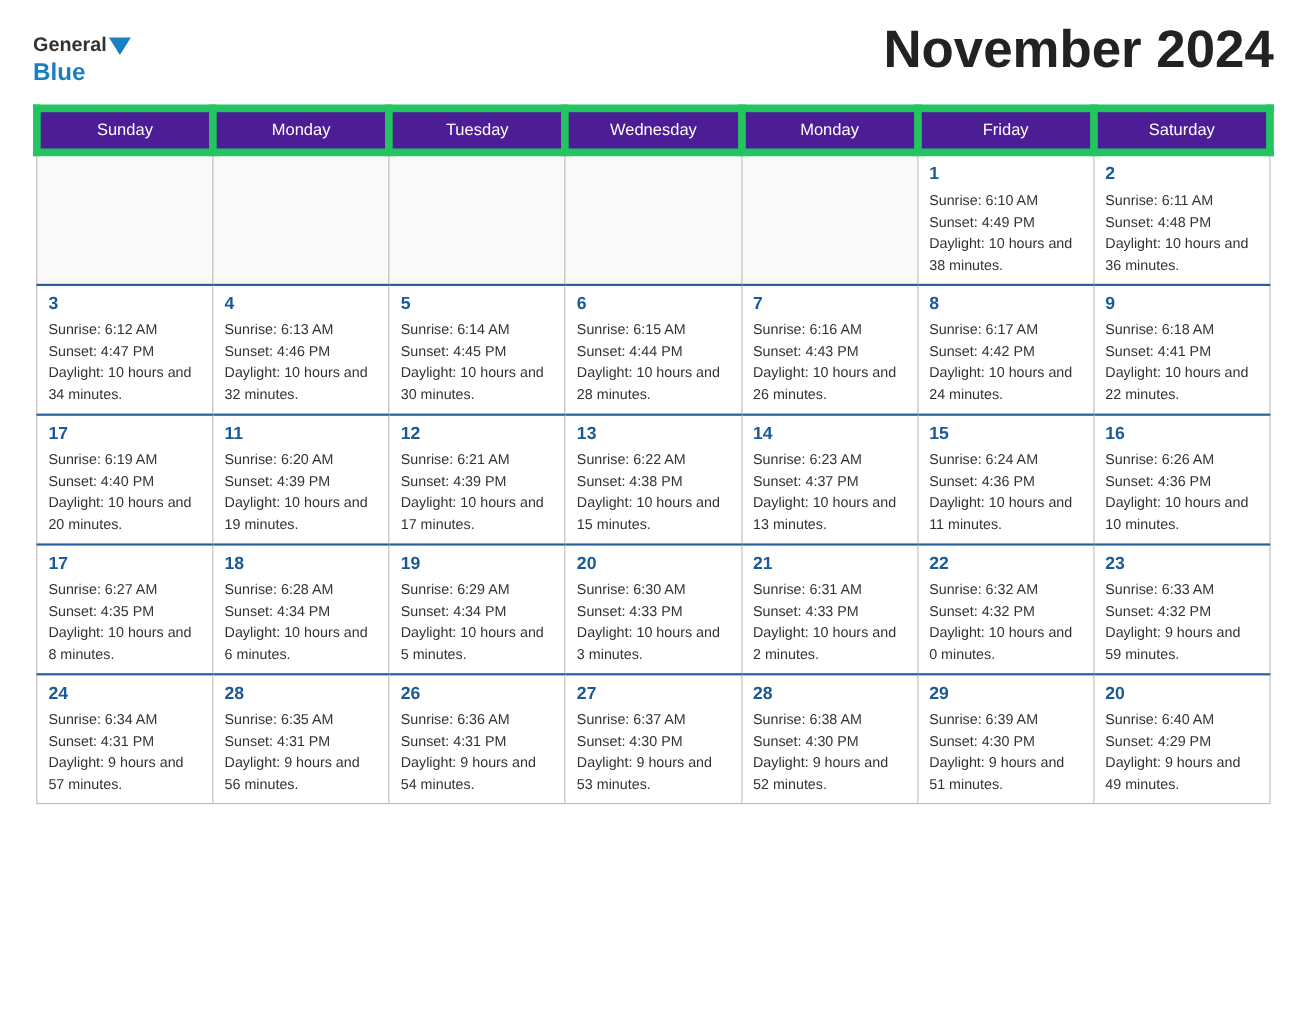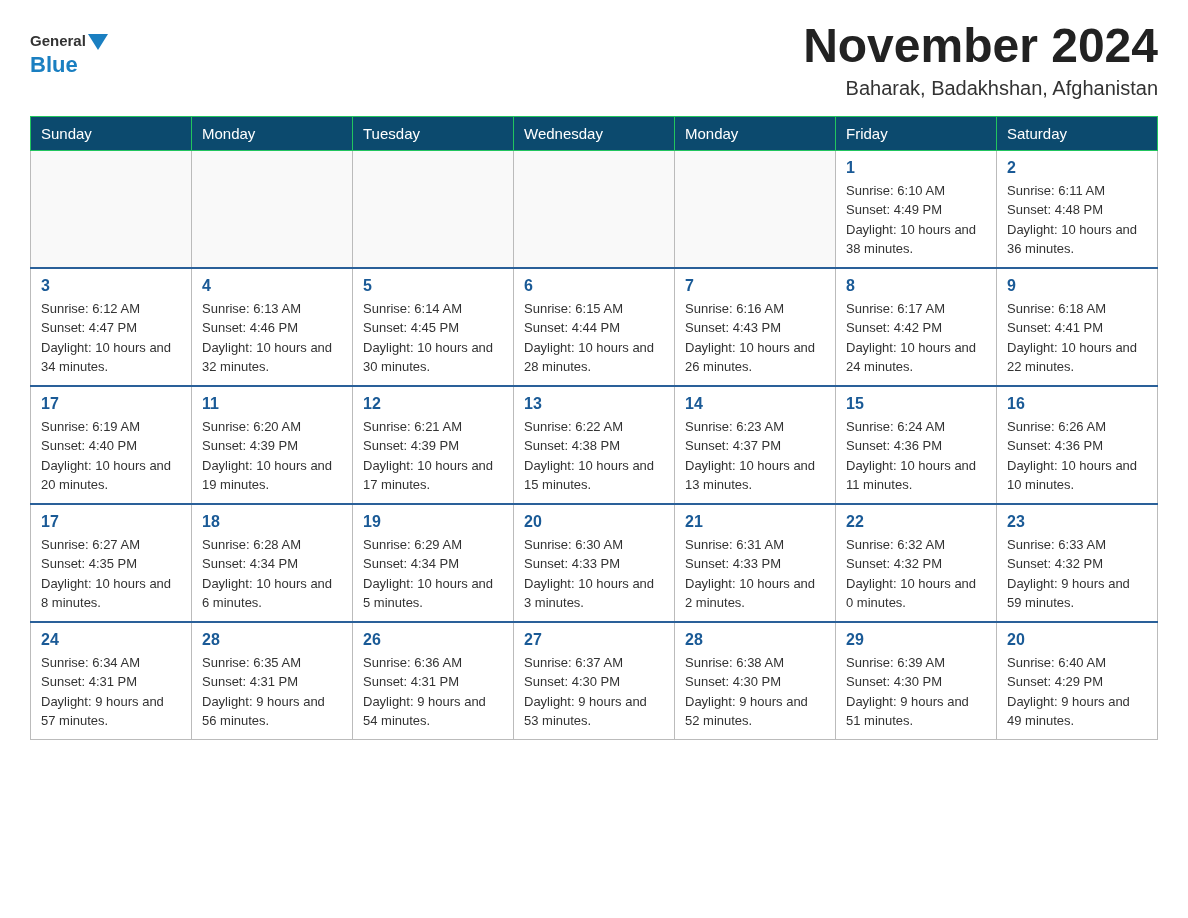--- a/index.html
+++ b/index.html
@@ -16,22 +16,21 @@
       margin-bottom: 16px;
     }
     .logo {
       display: flex;
       flex-direction: column;
       align-items: flex-start;
       margin-top: 10px;
     }
     .logo-text {
       display: flex;
-      align-items: center;
-      font-size: 15px;
+      font-size: 18px;
       font-weight: bold;
       color: #333;
     }
     .logo-general { color: #333; }
     .logo-blue { color: #1a7fc1; margin-top: 28px; }
     .logo-triangle {
       width: 0;
       height: 0;
       border-left: 10px solid transparent;
       border-right: 10px solid transparent;
@@ -54,27 +53,27 @@
       font-size: 20px;
       color: #333;
       margin-top: 4px;
     }
     .calendar {
       width: 100%;
       border-collapse: collapse;
       border: 1px solid #999;
     }
     .calendar th {
-      background-color: #0c4a6e;
+      background-color: #4c1d95;
       color: #fff;
       padding: 8px 10px;
-      text-align: left;
+      text-align: center;
       font-size: 15px;
       font-weight: normal;
-      border: 1px solid #22c55e;
+      border: 7px solid #22c55e;
     }
     .calendar td {
       vertical-align: top;
       padding: 8px 10px;
       border: 1px solid #bbb;
       width: 14.28%;
       min-height: 100px;
       font-size: 13px;
     }
     .day-num {
@@ -107,21 +106,20 @@
     <div class="logo-text">
       <span class="logo-general">General</span>
       <span class="logo-triangle"></span>
     </div>
     <div style="margin-top:2px;">
       <span class="logo-blue" style="font-size:22px; font-weight:bold;">Blue</span>
     </div>
   </div>
   <div class="title-area">
     <div class="month-title">November 2024</div>
-    <div class="location">Baharak, Badakhshan, Afghanistan</div>
   </div>
 </div>
 
 <table class="calendar">
   <thead>
     <tr>
     <th>Sunday</th>
         <th>Monday</th>
         <th>Tuesday</th>
         <th>Wednesday</th>

